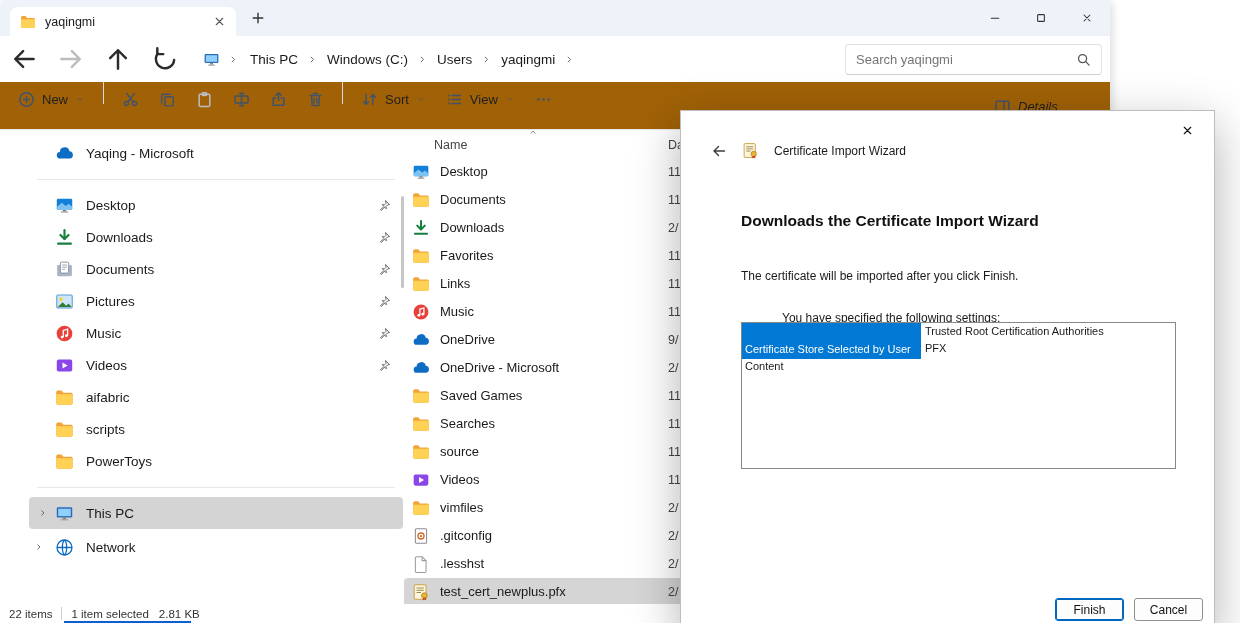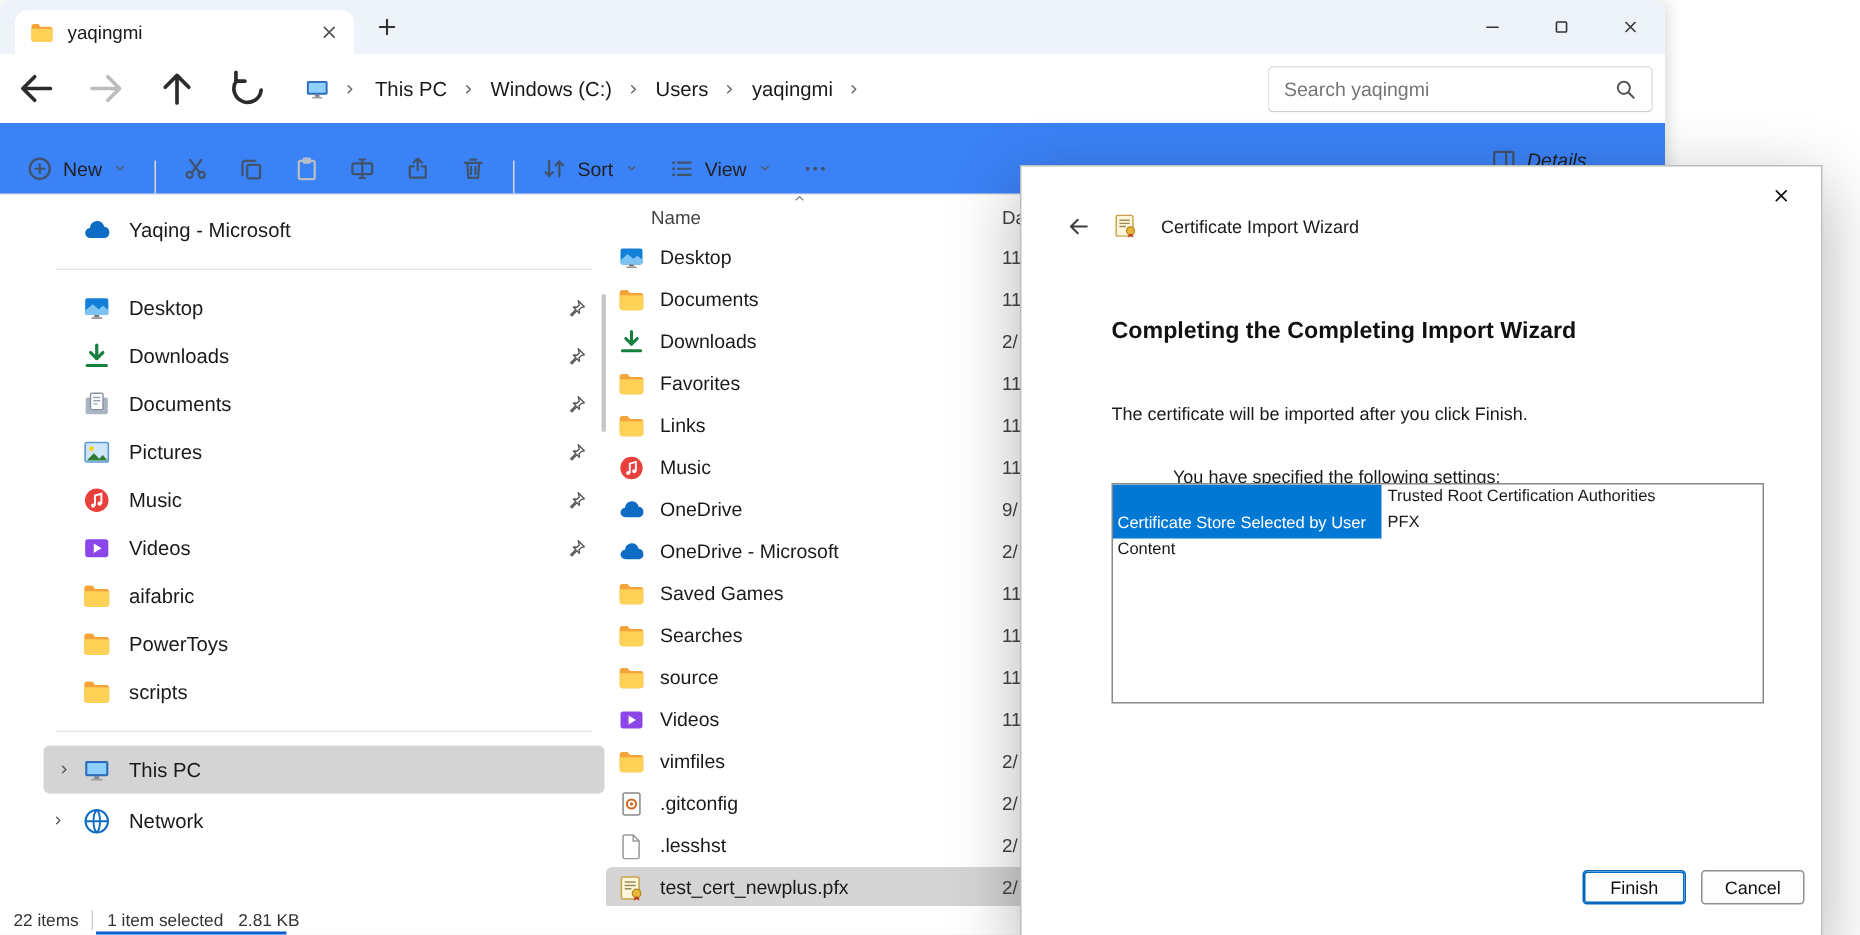--- a/index.html
+++ b/index.html
@@ -28,22 +28,22 @@
   .breadcrumb{display:flex;align-items:center;margin-left:24px;font-size:13.5px;gap:2px;}
   .breadcrumb .fic{width:17px;height:17px;margin-right:4px;}
   .bc-item{padding:3px 7px;border-radius:4px;white-space:nowrap;}
   .bc-chev{width:11px;height:11px;color:#666;margin:0 2px;}
   .searchbox{position:absolute;right:8px;top:8px;width:257px;height:31px;border:1px solid #e1e1e1;
     border-bottom-color:#cfcfcf;border-radius:4px;background:#fff;display:flex;align-items:center;padding:0 10px;}
   .searchbox input{flex:1;border:none;outline:none;font-size:13px;font-family:inherit;color:#1a1a1a;background:transparent;}
   .searchbox input::placeholder{color:#757575;}
   .searchbox .fic{width:15px;height:15px;color:#555;}
 
-  .toolbar{position:relative;height:48px;background:#3b82f6;border-bottom:1px solid #e8e8e8;
-    display:flex;align-items:flex-end;}
+  .toolbar{position:relative;height:48px;background:#a16207;border-bottom:1px solid #e8e8e8;
+    display:flex;align-items:flex-start;}
   .tbtn{display:flex;align-items:center;gap:7px;padding:0 10px;height:34px;border-radius:4px;font-size:13px;color:#1f1f1f;}
   .tbtn [data-icon]{width:17px;height:17px;color:#40536b;}
   .tbtn .chev{width:10px;height:10px;color:#555;}
   .tbtn.disabled [data-icon]{color:#b9bec6;}
   .tbtn.first{margin-left:8px;}
   .tb-sep{width:1px;height:22px;background:#d9d9d9;margin:0 8px;}
   .details-btn{position:absolute;left:984px;top:7px;font-style:italic;}
 
   .content{position:absolute;top:130px;left:0;right:0;bottom:19px;overflow:hidden;}
   .sidebar{position:absolute;left:0;top:0;width:382px;bottom:0;padding-top:6px;margin-left:25px;}
@@ -88,21 +88,21 @@
   .dlg-title{font-size:12px;}
   .dlg-heading{position:absolute;left:60px;top:101px;width:450px;font-size:15.5px;font-weight:700;color:#111;}
   .dlg-intro{position:absolute;left:60px;top:158px;width:440px;}
   .dlg-settings-label{position:absolute;left:60px;top:200px;width:440px;margin-left:41px;}
   .settings-box{position:absolute;left:60px;top:211px;width:435px;height:147px;border:1px solid #888;
     overflow:hidden;font-size:11px;background:#fff;}
   .setrow{display:flex;height:17px;line-height:17px;}
   .setkey{flex:0 0 179px;padding:18px 3px;white-space:nowrap;overflow:hidden;}
   .setkey.sel{background:#0078d4;color:#fff;}
   .setval{padding:0 4px;white-space:nowrap;overflow:hidden;text-align:right;}
-  .btn{position:absolute;top:469px;width:69px;height:23px;font-size:12px;font-family:inherit;
+  .btn{position:absolute;top:487px;width:69px;height:23px;font-size:12px;font-family:inherit;
     background:#fdfdfd;border:1px solid #8f8f8f;border-radius:3px;color:#111;}
   .btn.primary{left:374px;border-color:#0067c0;box-shadow:inset 0 0 0 1px #0067c0;}
   .btn.cancel{left:453px;}
 </style>
 </head>
 <body>
 
 <div id="explorer">
 
   <div class="tabstrip">
@@ -511,31 +511,31 @@
     <span>aifabric</span>
 
   </div>
           <div class="srow">
     <span class="fic" data-icon="folder">
               <svg viewBox="0 0 16 16">
                 <path d="M1 3.6C1 2.8 1.7 2 2.5 2h3.1l1.5 1.9h6.4c.8 0 1.5.7 1.5 1.5v7.1c0 .8-.7 1.5-1.5 1.5h-11C1.7 14 1 13.3 1 12.5z" fill="#f2a33a"></path>
                 <path d="M1 5.2h14v7.3c0 .8-.7 1.5-1.5 1.5h-11C1.7 14 1 13.3 1 12.5z" fill="#ffd157"></path>
               </svg>
             </span>
+    <span>scripts</span>
+
+  </div>
+          <div class="srow">
+    <span class="fic" data-icon="folder">
+              <svg viewBox="0 0 16 16">
+                <path d="M1 3.6C1 2.8 1.7 2 2.5 2h3.1l1.5 1.9h6.4c.8 0 1.5.7 1.5 1.5v7.1c0 .8-.7 1.5-1.5 1.5h-11C1.7 14 1 13.3 1 12.5z" fill="#f2a33a"></path>
+                <path d="M1 5.2h14v7.3c0 .8-.7 1.5-1.5 1.5h-11C1.7 14 1 13.3 1 12.5z" fill="#ffd157"></path>
+              </svg>
+            </span>
     <span>PowerToys</span>
-
-  </div>
-          <div class="srow">
-    <span class="fic" data-icon="folder">
-              <svg viewBox="0 0 16 16">
-                <path d="M1 3.6C1 2.8 1.7 2 2.5 2h3.1l1.5 1.9h6.4c.8 0 1.5.7 1.5 1.5v7.1c0 .8-.7 1.5-1.5 1.5h-11C1.7 14 1 13.3 1 12.5z" fill="#f2a33a"></path>
-                <path d="M1 5.2h14v7.3c0 .8-.7 1.5-1.5 1.5h-11C1.7 14 1 13.3 1 12.5z" fill="#ffd157"></path>
-              </svg>
-            </span>
-    <span>scripts</span>
 
   </div>
         </div>
       <div class="side-sep group-bottom"></div>
       <div class="srow selected-row">
         <span class="chev-exp" data-icon="chevron-right">
             <svg viewBox="0 0 16 16">
               <g fill="none" stroke="currentColor" stroke-width="1.4" stroke-linecap="round" stroke-linejoin="round">
                 <path d="M6 4.5L9.5 8 6 11.5"></path>
               </g>
@@ -787,21 +787,21 @@
     <span class="dlg-appicon" data-icon="certificate">
         <svg viewBox="0 0 16 16">
           <rect x="2" y="1.5" width="10.5" height="13" rx="1" fill="#fdf6dd" stroke="#c8a348" stroke-width=".9"></rect>
           <path d="M4 4.5h6.5M4 6.5h6.5M4 8.5h4" stroke="#9a8a55" stroke-width=".9"></path>
           <circle cx="11" cy="11.2" r="2.5" fill="#e8b43a" stroke="#b78a1f" stroke-width=".8"></circle>
           <path d="M10 13.2l-.8 2.3 1.8-1 1.8 1-.8-2.3" fill="#c23b22"></path>
         </svg>
       </span>
     <span class="dlg-title">Certificate Import Wizard</span>
   </div>
-  <div class="dlg-heading">Completing the Completing Import Wizard</div>
+  <div class="dlg-heading">Downloads the Certificate Import Wizard</div>
   <div class="dlg-intro">The certificate will be imported after you click Finish.</div>
   <div class="dlg-settings-label">You have specified the following settings:</div>
   <div class="settings-box" id="settings-rows">
       <div class="setrow">
     <span class="setkey sel">Certificate Store Selected by User</span>
     <span class="setval">Trusted Root Certification Authorities</span>
   </div>
       <div class="setrow">
     <span class="setkey">Content</span>
     <span class="setval">PFX</span>

